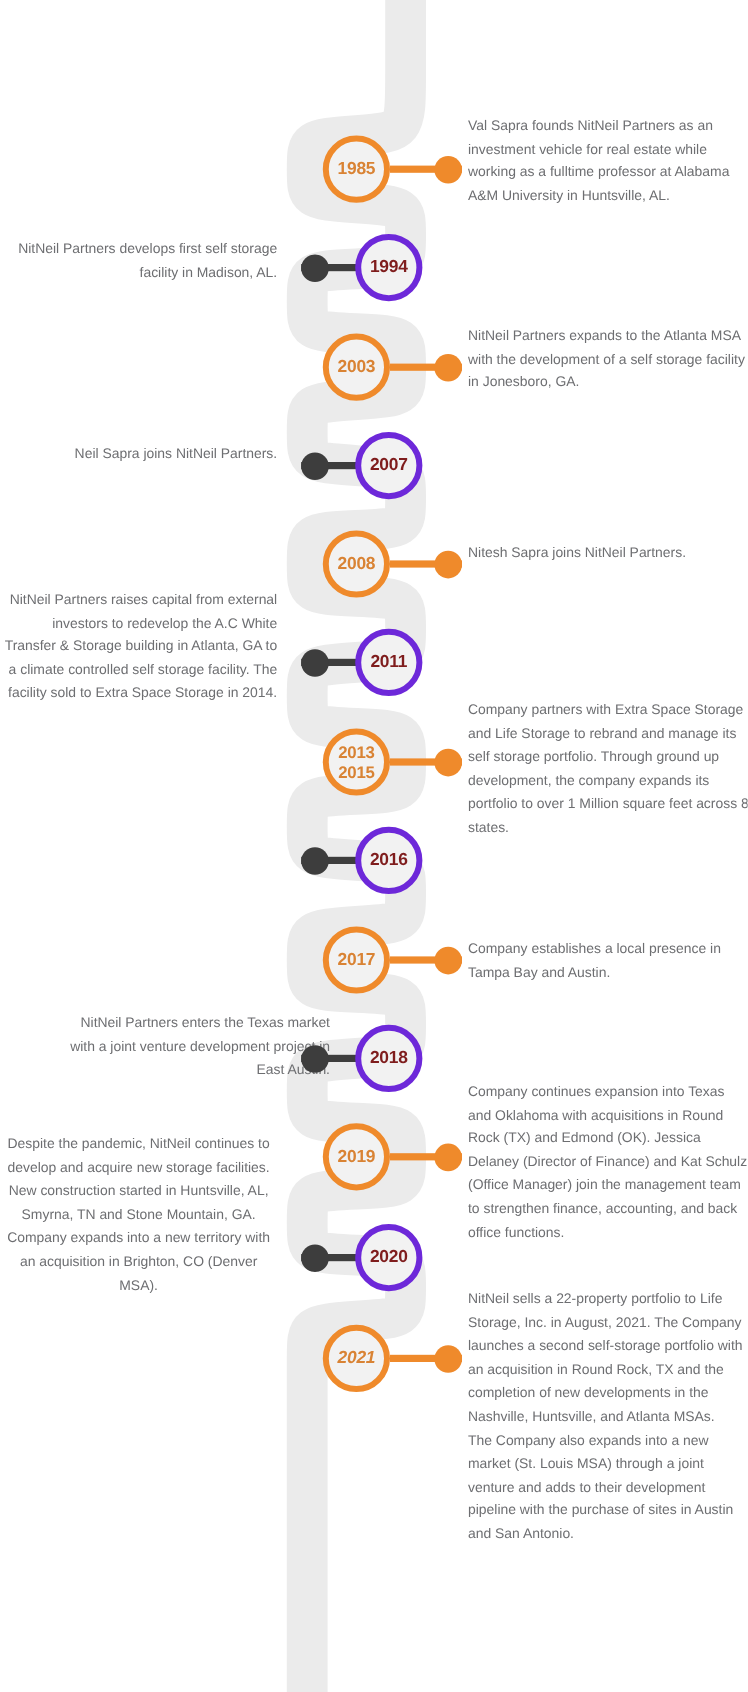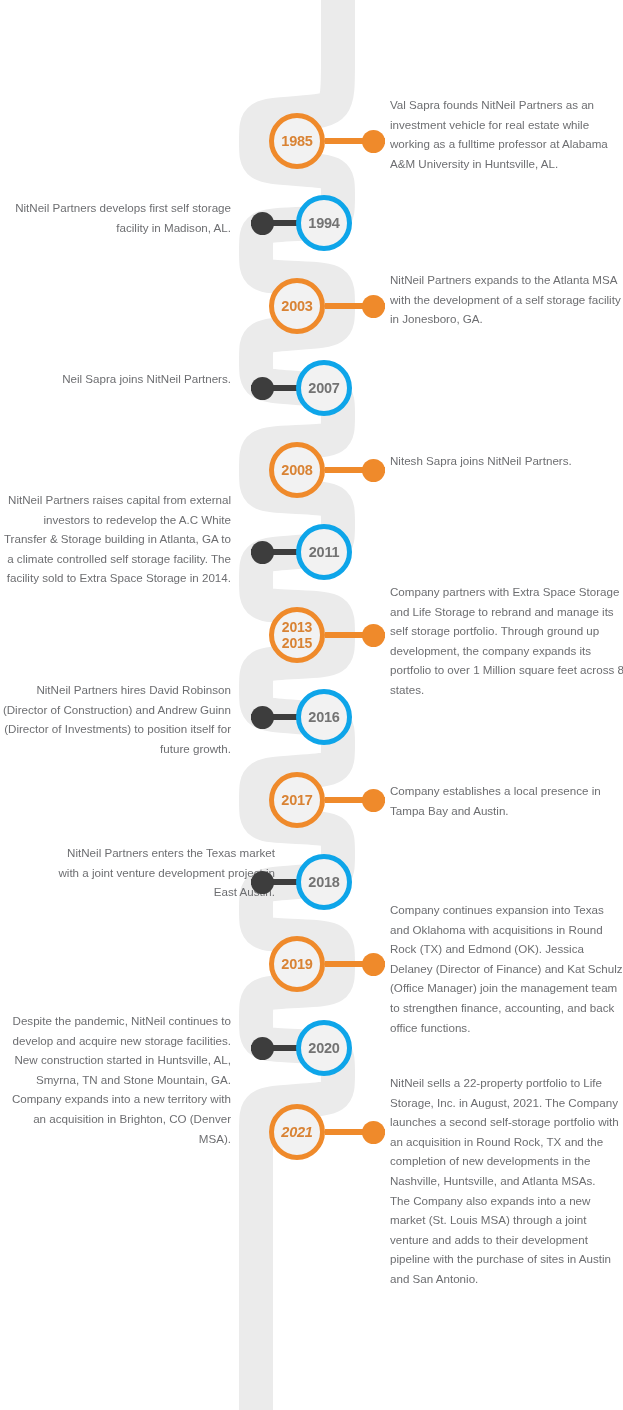--- a/index.html
+++ b/index.html
@@ -25,22 +25,22 @@
     background:#f2f2f2;
     display:flex;align-items:center;justify-content:center;
     flex-direction:column;
     z-index:5;
   }
   .node-orange{
     border:5px solid #ef8a2b;
     color:#d98334;
   }
   .node-dark{
-    border:5px solid #0ea5e9;
-    color:#737373;
+    border:5px solid #6d28d9;
+    color:#7f1d1d;
   }
   .node-label{
     font-size:14.5px;
     font-weight:bold;
     line-height:15px;
     letter-spacing:-0.2px;
     text-align:center;
     white-space:pre-line;
   }
   .node-label.two-line{
@@ -190,21 +190,20 @@
   </div>
   <div class="desc desc-right" style="top:582px;">Company partners with Extra Space Storage and Life Storage to rebrand and manage its self storage portfolio. Through ground up development, the company expands its portfolio to over 1 Million square feet across 8 states.</div>
 
   <div class="connector conn-dark" style="left:251px;top:714px;width:60px;">
     <div class="bar"></div>
     <div class="knob"></div>
   </div>
   <div class="node node-dark" style="left:296px;top:689px;">
     <span class="node-label">2016</span>
   </div>
-  <div class="desc desc-left" style="top:680px;">NitNeil Partners hires David Robinson (Director of Construction) and Andrew Guinn (Director of Investments) to position itself for future growth.</div>
 
   <div class="connector conn-orange" style="left:325px;top:797px;width:60px;">
     <div class="bar"></div>
     <div class="knob"></div>
   </div>
   <div class="node node-orange" style="left:269px;top:772px;">
     <span class="node-label">2017</span>
   </div>
   <div class="desc desc-right" style="top:781px;">Company establishes a local presence in Tampa Bay and Austin.</div>
 
@@ -226,21 +225,21 @@
   </div>
   <div class="desc desc-right" style="top:900px;">Company continues expansion into Texas and Oklahoma with acquisitions in Round Rock (TX) and Edmond (OK).  Jessica Delaney (Director of Finance) and Kat Schulz (Office Manager) join the management team to strengthen finance, accounting, and back office functions.</div>
 
   <div class="connector conn-dark" style="left:251px;top:1045px;width:60px;">
     <div class="bar"></div>
     <div class="knob"></div>
   </div>
   <div class="node node-dark" style="left:296px;top:1020px;">
     <span class="node-label">2020</span>
   </div>
-  <div class="desc desc-left" style="top:1011px;">Despite the pandemic, NitNeil continues to develop and acquire new storage facilities.  New construction started in Huntsville, AL, Smyrna, TN and Stone Mountain, GA.   Company expands into a new territory with an acquisition in Brighton, CO (Denver MSA).</div>
+  <div class="desc desc-left" style="top:944px;text-align:center;">Despite the pandemic, NitNeil continues to develop and acquire new storage facilities.  New construction started in Huntsville, AL, Smyrna, TN and Stone Mountain, GA.   Company expands into a new territory with an acquisition in Brighton, CO (Denver MSA).</div>
 
   <div class="connector conn-orange" style="left:325px;top:1129px;width:60px;">
     <div class="bar"></div>
     <div class="knob"></div>
   </div>
   <div class="node node-orange" style="left:269px;top:1104px;font-style:italic;">
     <span class="node-label">2021</span>
   </div>
   <div class="desc desc-right" style="top:1073px;white-space:pre-line;">NitNeil sells a 22-property portfolio to Life Storage, Inc. in August, 2021.  The Company launches a second self-storage portfolio with an acquisition in Round Rock, TX and the completion of new developments in the Nashville, Huntsville, and Atlanta MSAs.
 The Company also expands into a new market (St. Louis MSA) through a joint venture and adds to their development pipeline with the purchase of sites in Austin and San Antonio.</div>

